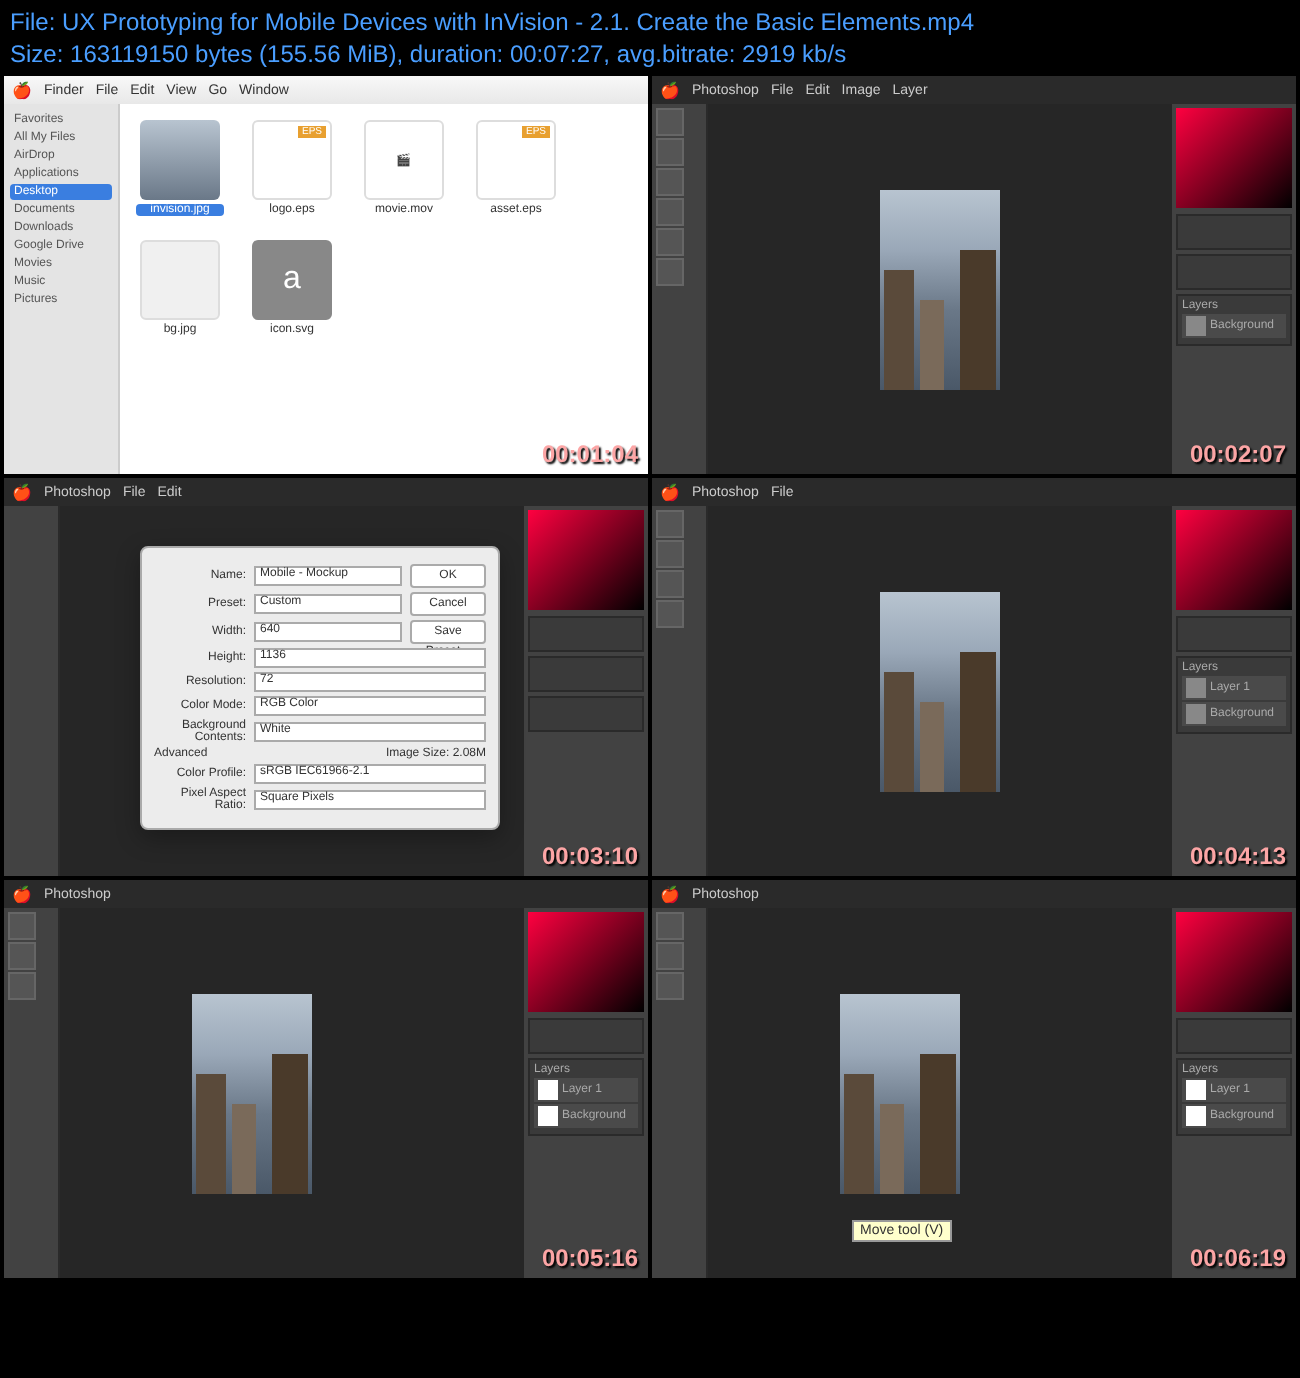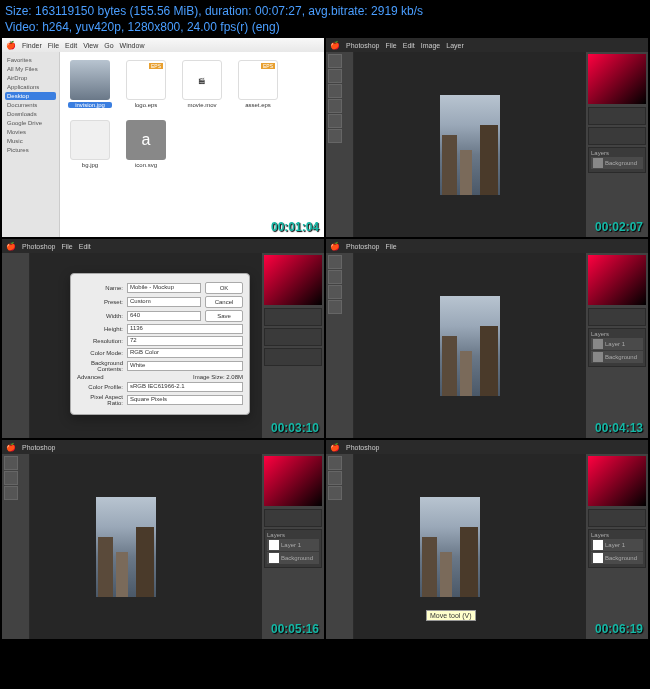--- a/index.html
+++ b/index.html
@@ -4,21 +4,21 @@
 <style>
 * { margin:0; padding:0; box-sizing:border-box; }
 body { width:650px; height:689px; background:#000; font-family:Arial,sans-serif; overflow:hidden; }
 .header { background:#000; color:#4a9eff; padding:3px 5px; font-size:12px; line-height:16px; }
 .header .gen { color:#999; }
 .grid { display:grid; grid-template-columns:1fr 1fr; grid-template-rows:repeat(3,199px); gap:2px; background:#000; padding:0 2px; }
 .thumb { position:relative; background:#3a3a3a; overflow:hidden; }
 .menubar { height:14px; background:linear-gradient(#f8f8f8,#e8e8e8); display:flex; align-items:center; padding:0 4px; gap:6px; font-size:7px; color:#333; }
 .menubar.dark { background:#2a2a2a; color:#ccc; }
 .apple { font-size:8px; }
-.timestamp { position:absolute; bottom:3px; right:5px; color:#14b8a6; font-size:12px; font-weight:bold; text-shadow:1px 1px 1px #000; }
+.timestamp { position:absolute; bottom:3px; right:5px; color:#fca5a5; font-size:12px; font-weight:bold; text-shadow:1px 1px 1px #000; }
 .ps-ui { display:flex; height:calc(100% - 14px); background:#424242; }
 .ps-left { width:28px; background:#424242; border-right:1px solid #2a2a2a; display:flex; flex-direction:column; gap:1px; padding:2px; }
 .tool { width:14px; height:14px; background:#555; border:1px solid #666; }
 .ps-center { flex:1; background:#262626; display:flex; align-items:center; justify-content:center; position:relative; }
 .ps-right { width:62px; background:#424242; display:flex; flex-direction:column; }
 .color-picker { height:50px; background:linear-gradient(135deg,#ff0040,#800020,#000); position:relative; margin:2px; }
 .panel-section { background:#3a3a3a; margin:1px 2px; padding:2px; font-size:6px; color:#aaa; min-height:18px; border:1px solid #2a2a2a; }
 .layer-row { background:#4a4a4a; height:12px; margin:1px 0; display:flex; align-items:center; padding:0 2px; gap:2px; }
 .layer-icon { width:10px; height:10px; background:#888; }
 .city-img { width:60px; height:100px; background:linear-gradient(180deg,#b8c4d0 0%,#9aa8b8 30%,#6a7888 60%,#4a5868 100%); position:relative; }
@@ -44,22 +44,22 @@
 .dlg-row { display:flex; justify-content:space-between; align-items:center; margin:2px 0; }
 .dlg-label { width:50px; text-align:right; padding-right:4px; }
 .dlg-input { flex:1; height:10px; background:#fff; border:1px solid #aaa; padding:0 2px; }
 .dlg-btn { width:38px; height:12px; background:#fff; border:1px solid #aaa; border-radius:2px; text-align:center; line-height:10px; margin-left:4px; }
 .tooltip { position:absolute; background:#ffffcc; border:1px solid #999; font-size:7px; padding:1px 3px; color:#333; }
 </style>
 </head>
 <body>
 
 <div class="header">
+  <div><span>File:</span> <span>UX Prototyping for Mobile Devices with InVision - 2.1. Create the Basic Elements.mp4</span></div>
   <div><span>Size:</span> <span>163119150 bytes (155.56 MiB), duration: 00:07:27, avg.bitrate: 2919 kb/s</span></div>
-  <div><span>Video:</span> <span>h264, yuv420p, 1280x800, 24.00 fps(r) (eng)</span></div>
 </div>
 
 <div class="grid">
 
   <div class="thumb">
     <div class="menubar">
       <span class="apple">🍎</span>
       <span>Finder</span>
       <span>File</span>
       <span>Edit</span>

